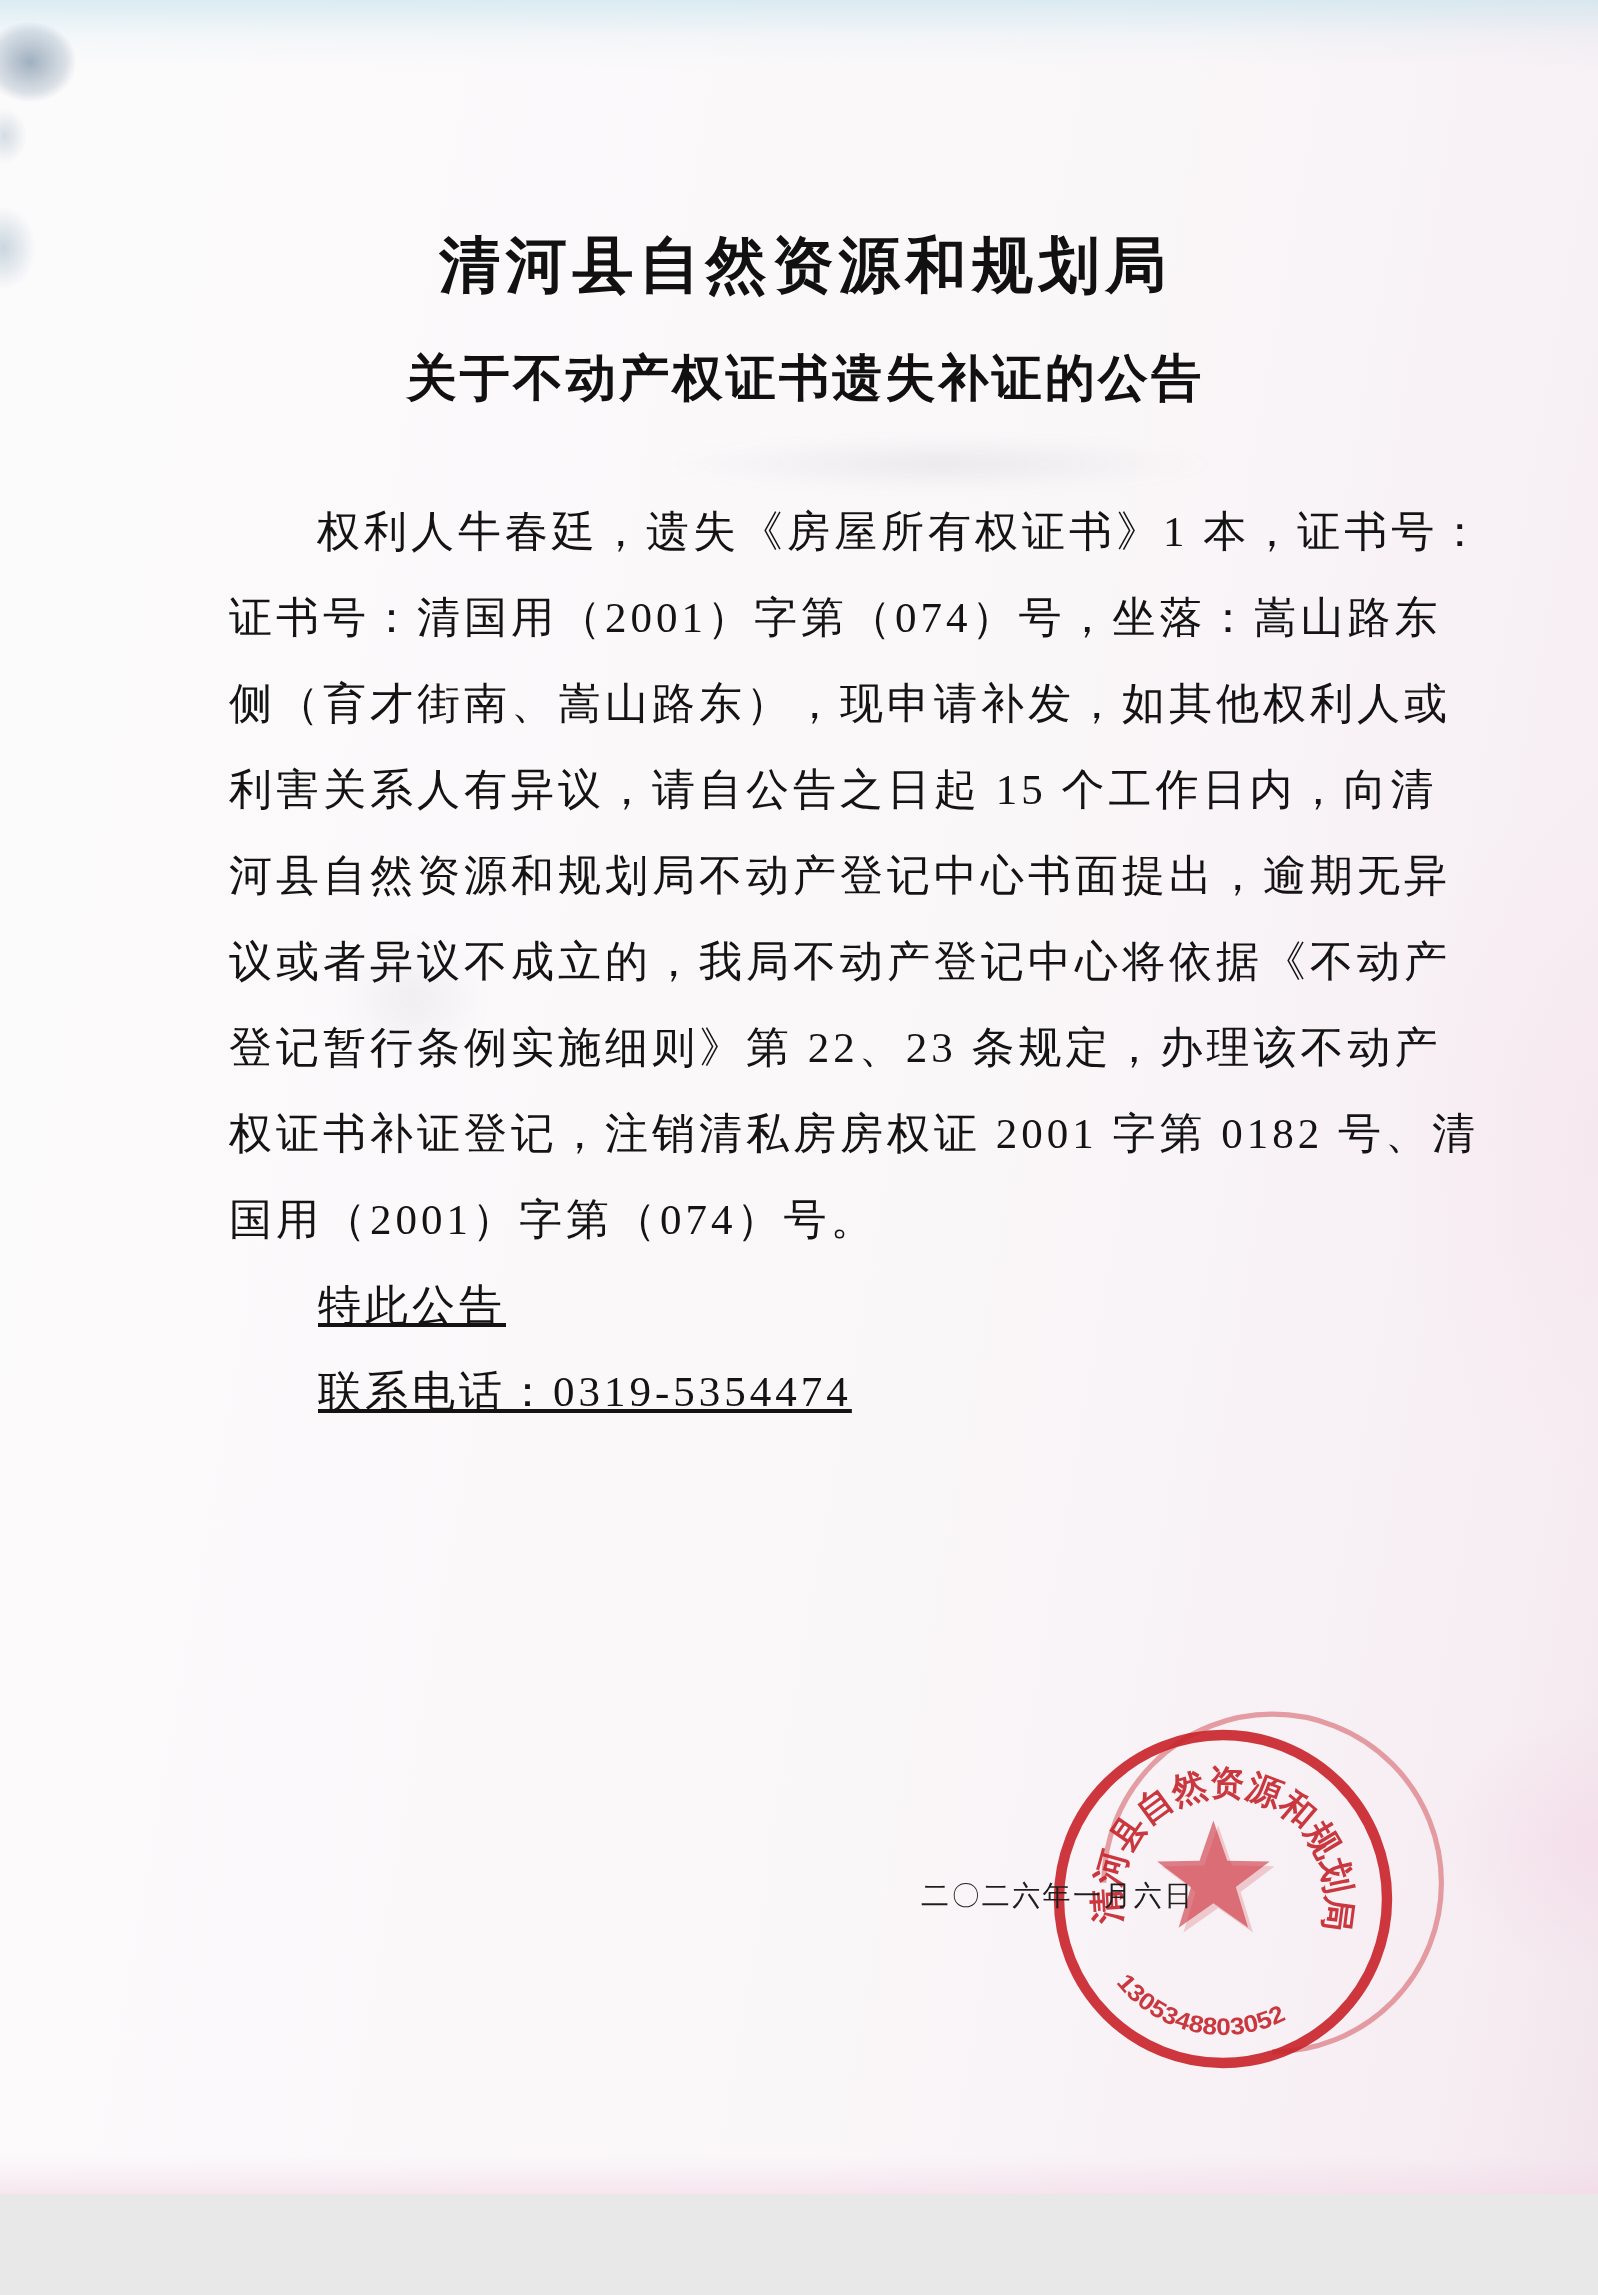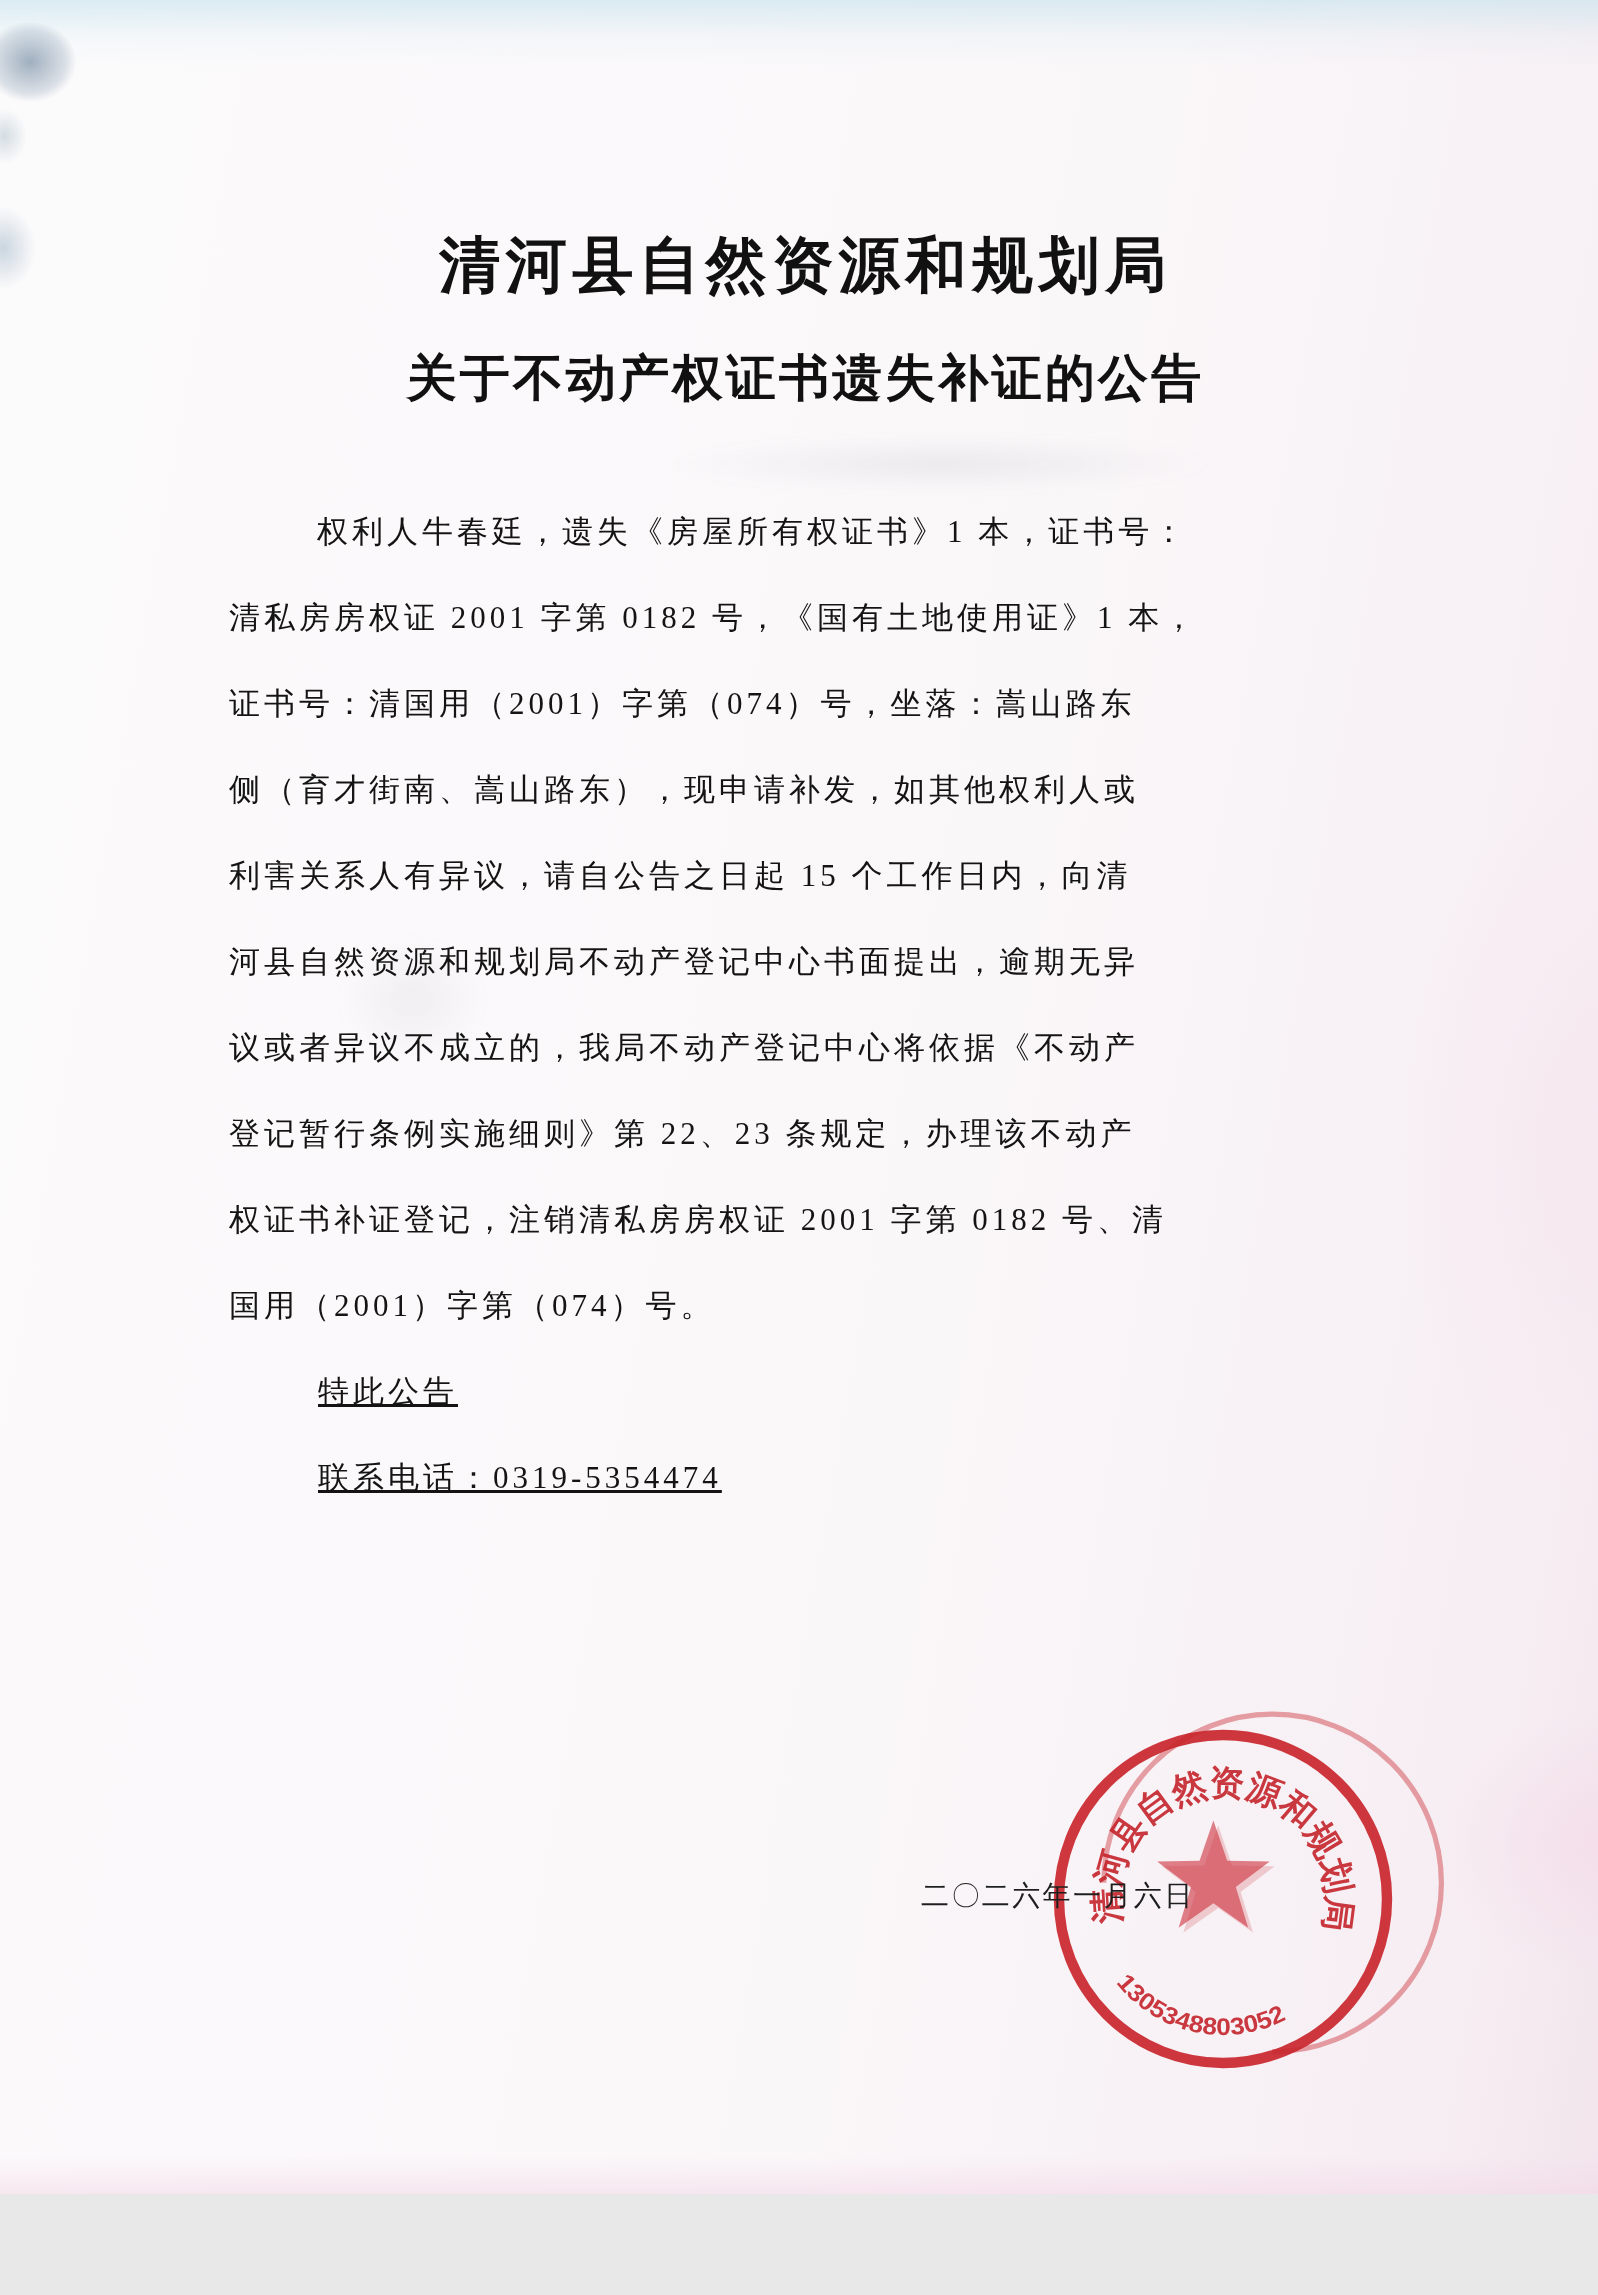--- a/index.html
+++ b/index.html
@@ -23,21 +23,21 @@
   .ghost-smudge{position:absolute;filter:blur(5.6px);pointer-events:none;}
   .smudge-a{left:663px;top:436px;width:559px;height:56px;
     background:radial-gradient(ellipse at center, rgba(110,112,125,0.10), transparent 70%);}
   .smudge-b{left:336px;top:935px;width:152px;height:128px;
     background:radial-gradient(ellipse at center, rgba(110,112,125,0.08), transparent 70%);}
   .titles{position:absolute;left:228px;width:1155px;text-align:center;
     font-family:"Liberation Sans","DejaVu Sans",sans-serif;font-weight:700;color:#111;}
   .title-1{top:225px;font-size:61px;letter-spacing:5.6px;}
   .title-2{top:345px;font-size:50px;letter-spacing:3.2px;}
   .body-block{position:absolute;left:229px;top:489px;width:1157px;
-    font-size:31px;letter-spacing:4px;color:#141414;}
+    font-size:43px;letter-spacing:4px;color:#141414;}
   .body-block .line{height:86px;line-height:86px;white-space:nowrap;}
   .body-block .line:first-child{text-indent:88px;}
   .line.indented{padding-left:89px;height:86px;line-height:86px;white-space:nowrap;text-decoration:underline;}
   .date-line{position:absolute;left:921px;top:1877px;z-index:3;
     font-size:28px;letter-spacing:2.4px;color:#1e1e1e;white-space:nowrap;}
   .stamp{position:absolute;left:1023px;top:1699px;width:448px;height:416px;z-index:2;}
   .stamp svg{display:block;}
 </style>
 </head>
 <body>
@@ -46,21 +46,20 @@
 
   <div class="ghost-smudge smudge-a"></div>
   <div class="ghost-smudge smudge-b"></div>
 
   <div class="titles title-1">清河县自然资源和规划局</div>
   <div class="titles title-2">关于不动产权证书遗失补证的公告</div>
 
   <div class="body-block">
     <div>
         <div class="line">权利人牛春廷，遗失《房屋所有权证书》1 本，证书号：</div>
-        <div class="line">清私房房权证 2001 字第 0182 号，《国有土地使用证》1 本，</div>
         <div class="line">证书号：清国用（2001）字第（074）号，坐落：嵩山路东</div>
         <div class="line">侧（育才街南、嵩山路东），现申请补发，如其他权利人或</div>
         <div class="line">利害关系人有异议，请自公告之日起 15 个工作日内，向清</div>
         <div class="line">河县自然资源和规划局不动产登记中心书面提出，逾期无异</div>
         <div class="line">议或者异议不成立的，我局不动产登记中心将依据《不动产</div>
         <div class="line">登记暂行条例实施细则》第 22、23 条规定，办理该不动产</div>
         <div class="line">权证书补证登记，注销清私房房权证 2001 字第 0182 号、清</div>
         <div class="line">国用（2001）字第（074）号。</div>
       </div>
     <div class="line indented">特此公告</div>

